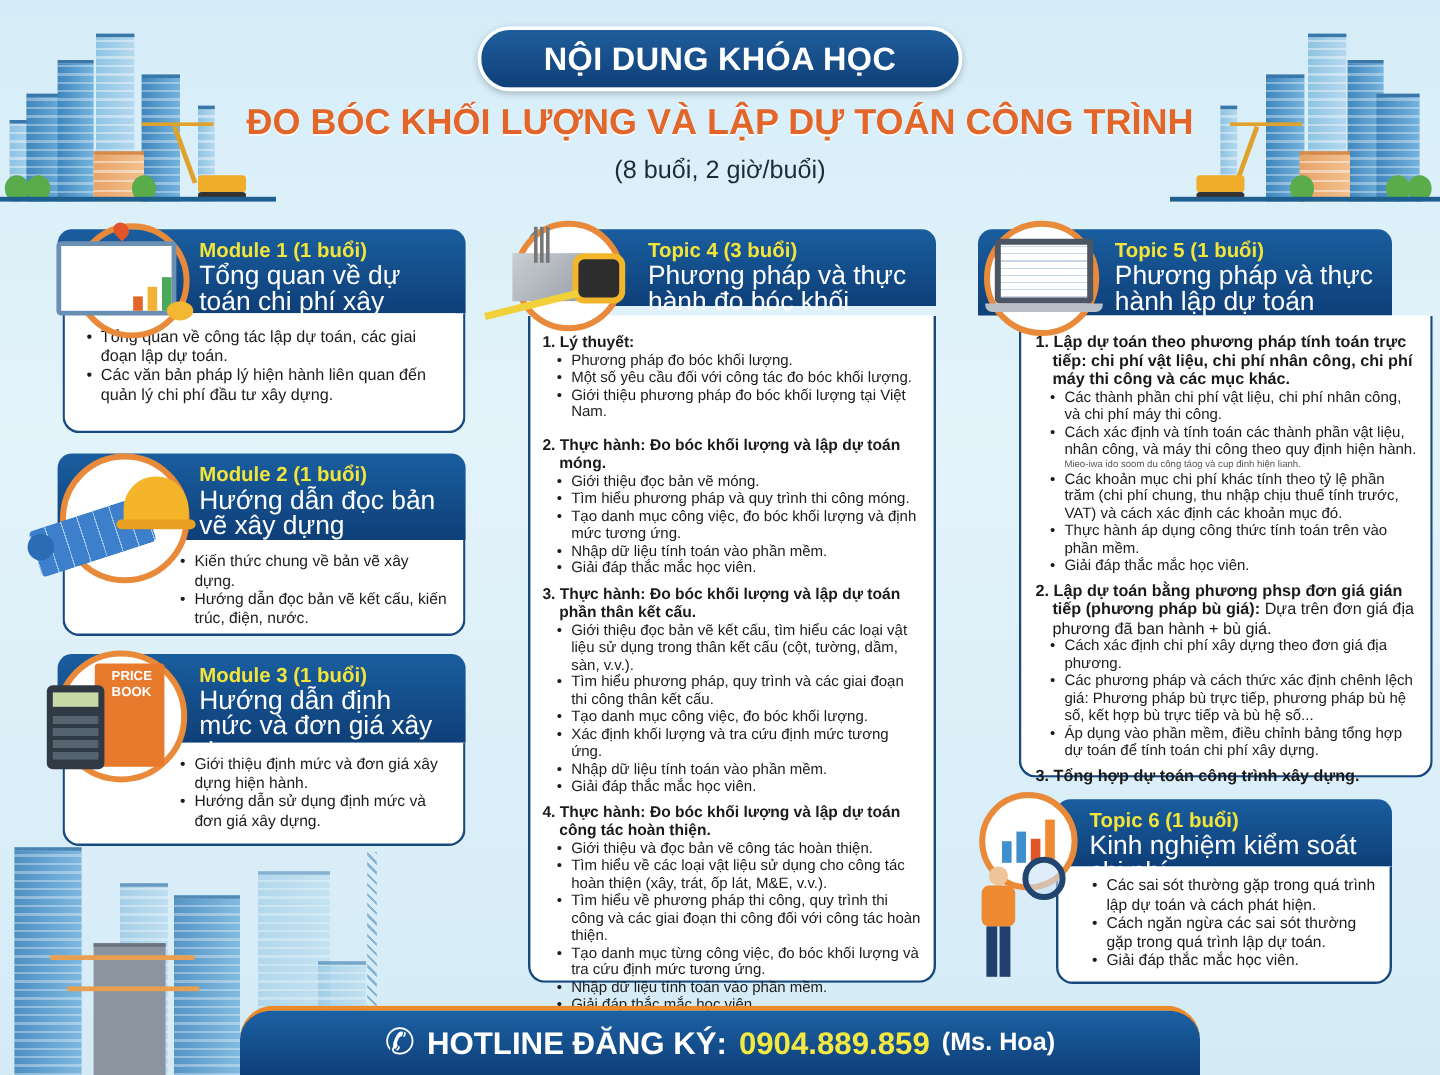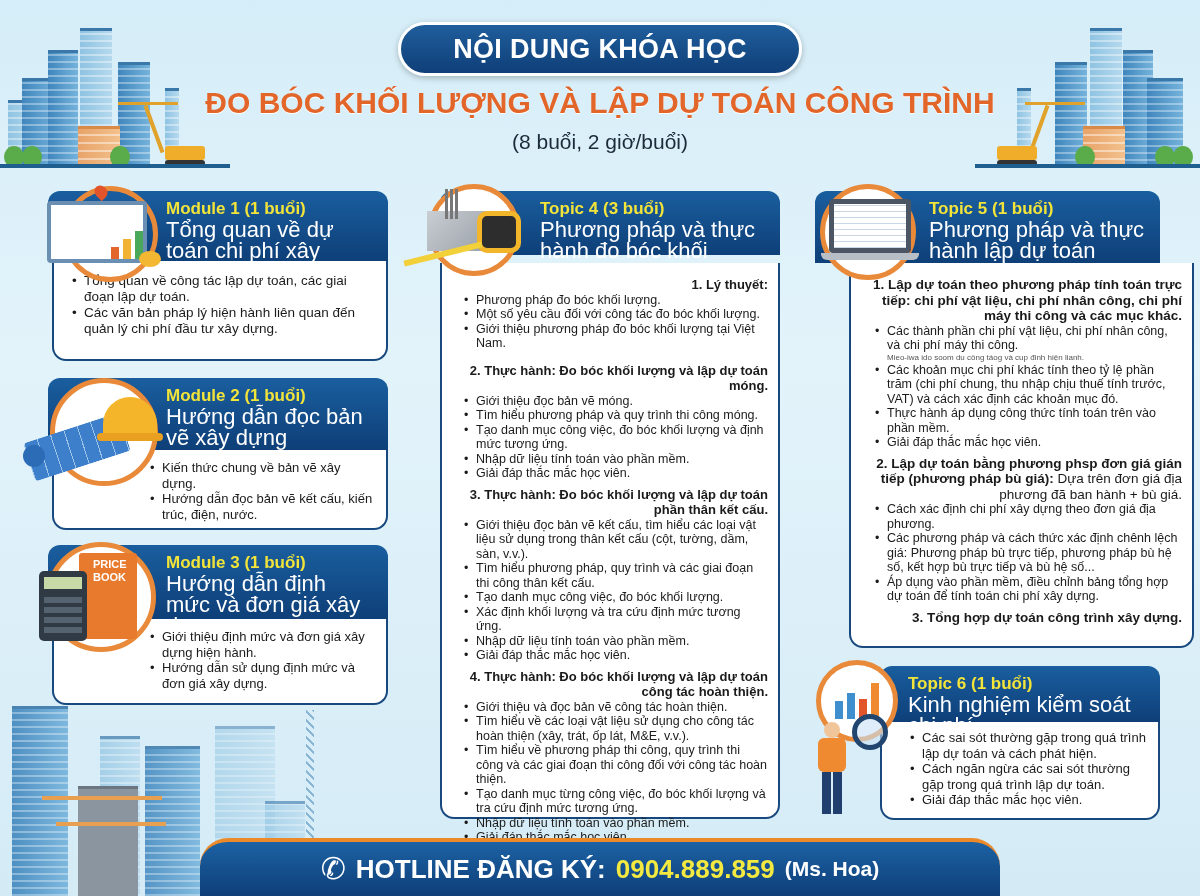--- a/index.html
+++ b/index.html
@@ -25,21 +25,21 @@
 
 .card{position:absolute;}
 .card-head{position:absolute;background:linear-gradient(180deg,#1a5e9f,#0e3f78);border-radius:12px 12px 0 0;color:#fff;padding:8px 14px 8px 0;}
 .card-head .tag{color:#f3e43a;font-weight:bold;font-size:17px;display:block;line-height:20px;}
 .card-head .ttl{font-weight:normal;font-size:22px;line-height:21px;display:block;}
 .card-body{position:absolute;background:#fff;border:2px solid #17497f;border-top:none;border-radius:0 0 14px 14px;}
 .icon-circle{position:absolute;width:120px;height:120px;border-radius:50%;border:5px solid #e98a3a;background:#ffffff;}
 .bullets{list-style:none;font-size:13.5px;line-height:16px;color:#1b1b1b;}
 .bullets li{position:relative;padding-left:14px;}
 .bullets li:before{content:"•";position:absolute;left:2px;}
-.sec-title{font-weight:bold;font-size:13px;line-height:15.5px;padding-left:14px;text-indent:-14px;text-align:right;}
+.sec-title{font-weight:bold;font-size:13px;line-height:15.5px;padding-left:14px;text-indent:-14px;}
 .sec-title .norm{font-weight:normal;}
 .sec{margin-bottom:6px;}
 .sec .bullets{padding-left:10px;font-size:12.5px;line-height:14.5px;}
 .small-note{font-size:8px;color:#555;padding-left:24px;line-height:10px;}
 
 .hotline{position:absolute;left:200px;top:838px;width:800px;height:58px;border-radius:28px 28px 0 0;background:linear-gradient(180deg,#1c62a4,#0e3e78);border-top:4px solid #ec8a2a;display:flex;align-items:center;justify-content:center;gap:10px;}
 .hotline .phone{color:#fff;font-size:30px;line-height:1;}
 .hotline .lbl{color:#fff;font-weight:bold;font-size:26px;}
 .hotline .num{color:#f4e940;font-weight:bold;font-size:26px;}
 .hotline .who{color:#fff;font-weight:bold;font-size:21px;}
@@ -222,20 +222,21 @@
 <div class="card">
   <div class="card-head" style="left:815px;top:191px;width:345px;height:72px;padding-left:114px;">
     <span class="tag">Topic 5 (1 buổi)</span>
     <span class="ttl">Phương pháp và thực hành lập dự toán</span>
   </div>
   <div class="card-body" style="left:815px;top:263px;width:345px;height:385px;padding:14px 10px 0 12px;margin-left:34px;">
     <div class="sec">
       <div class="sec-title" style="font-size:13.5px;">1. Lập dự toán theo phương pháp tính toán trực tiếp: chi phí vật liệu, chi phí nhân công, chi phí máy thi công và các mục khác.</div>
       <ul class="bullets">
         <li>Các thành phần chi phí vật liệu, chi phí nhân công, và chi phí máy thi công.</li>
+        <li>Cách xác định và tính toán các thành phần vật liệu, nhân công, và máy thi công theo quy định hiện hành.</li>
       </ul>
       <div class="small-note">Mieo-iwa ido soom du công táog và cup đinh hiện lianh.</div>
       <ul class="bullets">
         <li>Các khoản mục chi phí khác tính theo tỷ lệ phần trăm (chi phí chung, thu nhập chịu thuế tính trước, VAT) và cách xác định các khoản mục đó.</li>
         <li>Thực hành áp dụng công thức tính toán trên vào phần mềm.</li>
         <li>Giải đáp thắc mắc học viên.</li>
       </ul>
     </div>
     <div class="sec">
       <div class="sec-title" style="font-size:13.5px;"><span>2. Lập dự toán bằng phương phsp đơn giá gián tiếp (phương pháp bù giá):</span><span class="norm"> Dựa trên đơn giá địa phương đã ban hành + bù giá.</span></div>

